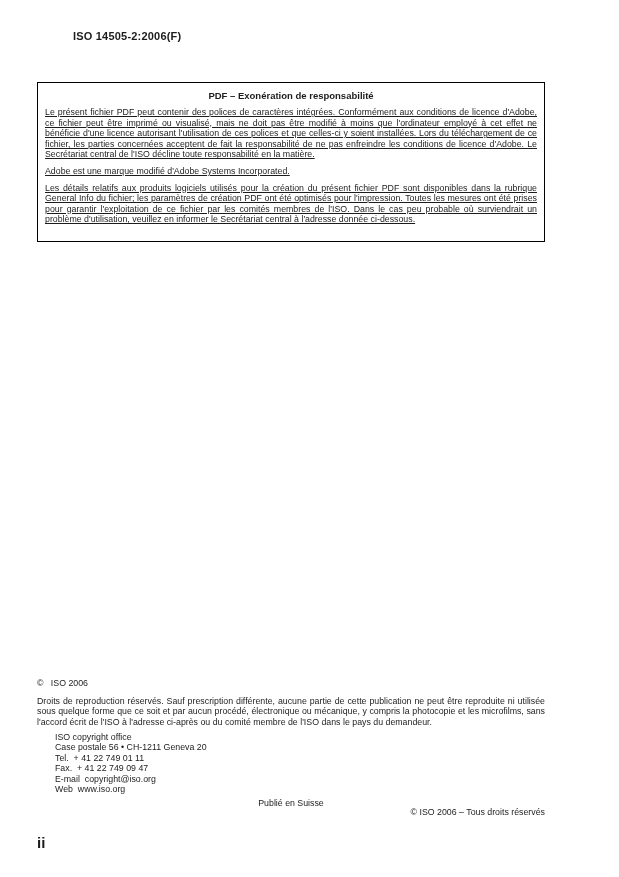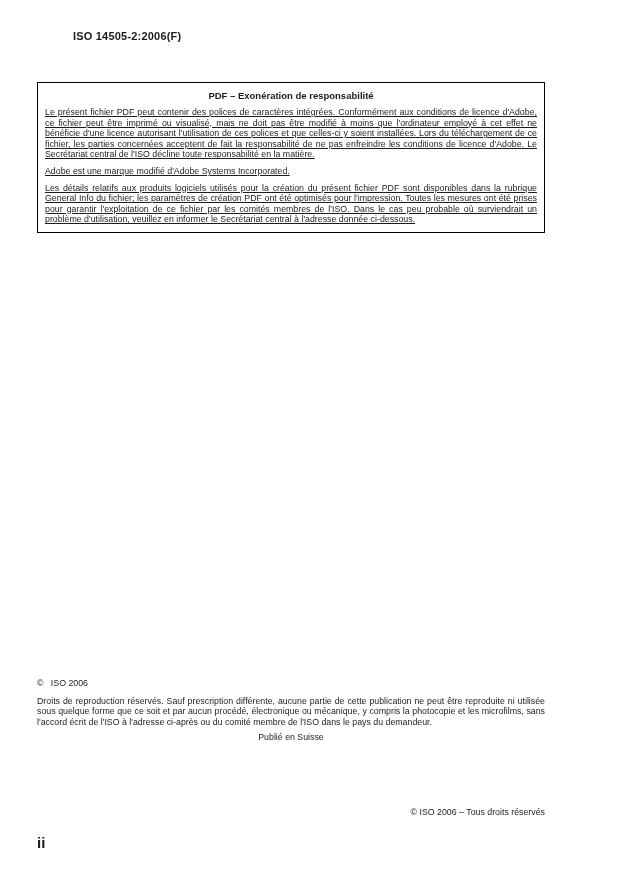--- a/index.html
+++ b/index.html
@@ -21,21 +21,21 @@
     letter-spacing: 0.2px;
     margin-left: 36px;
   }
   .disclaimer-box {
     position: absolute;
     left: 37px;
     top: 82px;
     width: 508px;
     box-sizing: border-box;
     border: 1px solid #000000;
-    padding: 5px 7px 7px 7px;
+    padding: 5px 7px 16px 7px;
   }
   .box-title {
     text-align: center;
     font-weight: bold;
     font-size: 9.5px;
     margin: 2px 0 2px 0;
   }
   .box-para {
     font-size: 8.8px;
     line-height: 10.6px;
@@ -91,19 +91,27 @@
   <div class="disclaimer-box">
     <div class="box-title">PDF – Exonération de responsabilité</div>
     <p class="box-para">Le présent fichier PDF peut contenir des polices de caractères intégrées. Conformément aux conditions de licence d'Adobe, ce fichier peut être imprimé ou visualisé, mais ne doit pas être modifié à moins que l'ordinateur employé à cet effet ne bénéficie d'une licence autorisant l'utilisation de ces polices et que celles-ci y soient installées. Lors du téléchargement de ce fichier, les parties concernées acceptent de fait la responsabilité de ne pas enfreindre les conditions de licence d'Adobe. Le Secrétariat central de l'ISO décline toute responsabilité en la matière.</p>
     <p class="box-para">Adobe est une marque modifié d'Adobe Systems Incorporated.</p>
     <p class="box-para">Les détails relatifs aux produits logiciels utilisés pour la création du présent fichier PDF sont disponibles dans la rubrique General Info du fichier; les paramètres de création PDF ont été optimisés pour l'impression. Toutes les mesures ont été prises pour garantir l'exploitation de ce fichier par les comités membres de l'ISO. Dans le cas peu probable où surviendrait un problème d'utilisation, veuillez en informer le Secrétariat central à l'adresse donnée ci-dessous.</p>
   </div>
 
   <div class="copyright-section">
     <div class="copyright-notice">©   ISO 2006</div>
     <p class="rights-para">Droits de reproduction réservés. Sauf prescription différente, aucune partie de cette publication ne peut être reproduite ni utilisée sous quelque forme que ce soit et par aucun procédé, électronique ou mécanique, y compris la photocopie et les microfilms, sans l'accord écrit de l'ISO à l'adresse ci-après ou du comité membre de l'ISO dans le pays du demandeur.</p>
+    <div class="address-block">
+      <div class="address-line">ISO copyright office</div>
+      <div class="address-line">Case postale 56 • CH-1211 Geneva 20</div>
+      <div class="address-line">Tel.  + 41 22 749 01 11</div>
+      <div class="address-line">Fax.  + 41 22 749 09 47</div>
+      <div class="address-line">E-mail  copyright@iso.org</div>
+      <div class="address-line">Web  www.iso.org</div>
+    </div>
     <div class="published-line">Publié en Suisse</div>
   </div>
 
   <div class="footer-page-number">ii</div>
   <div class="footer-copyright">© ISO 2006 – Tous droits réservés</div>
 
 </div>
 
 </body></html>

